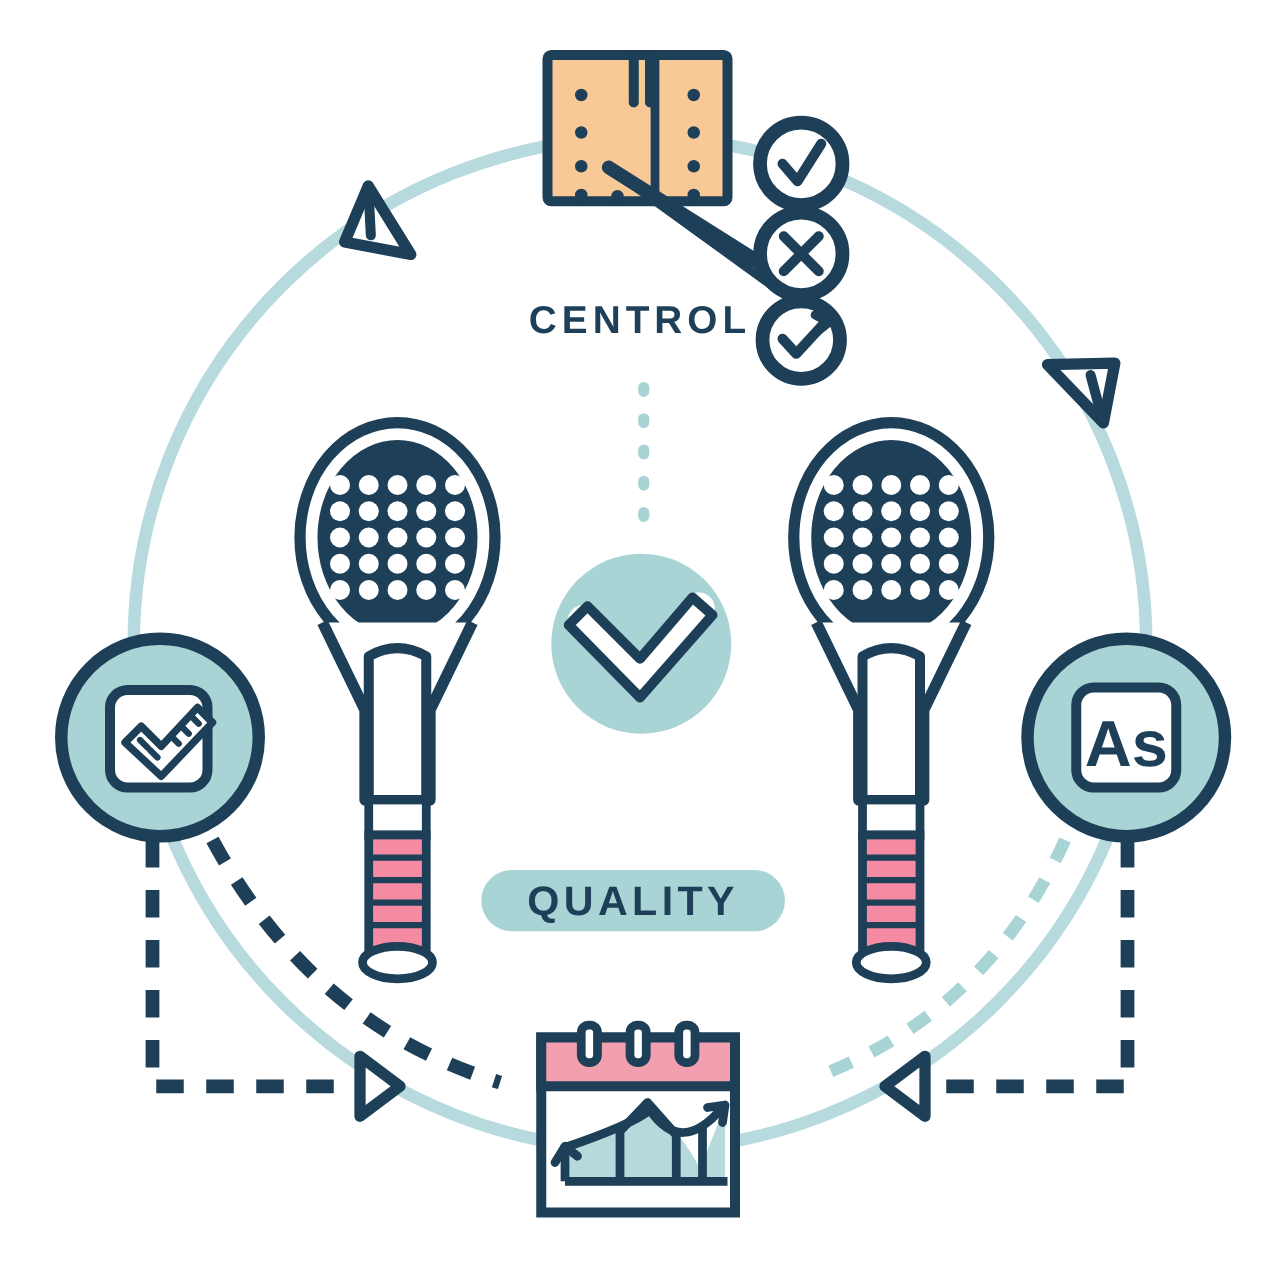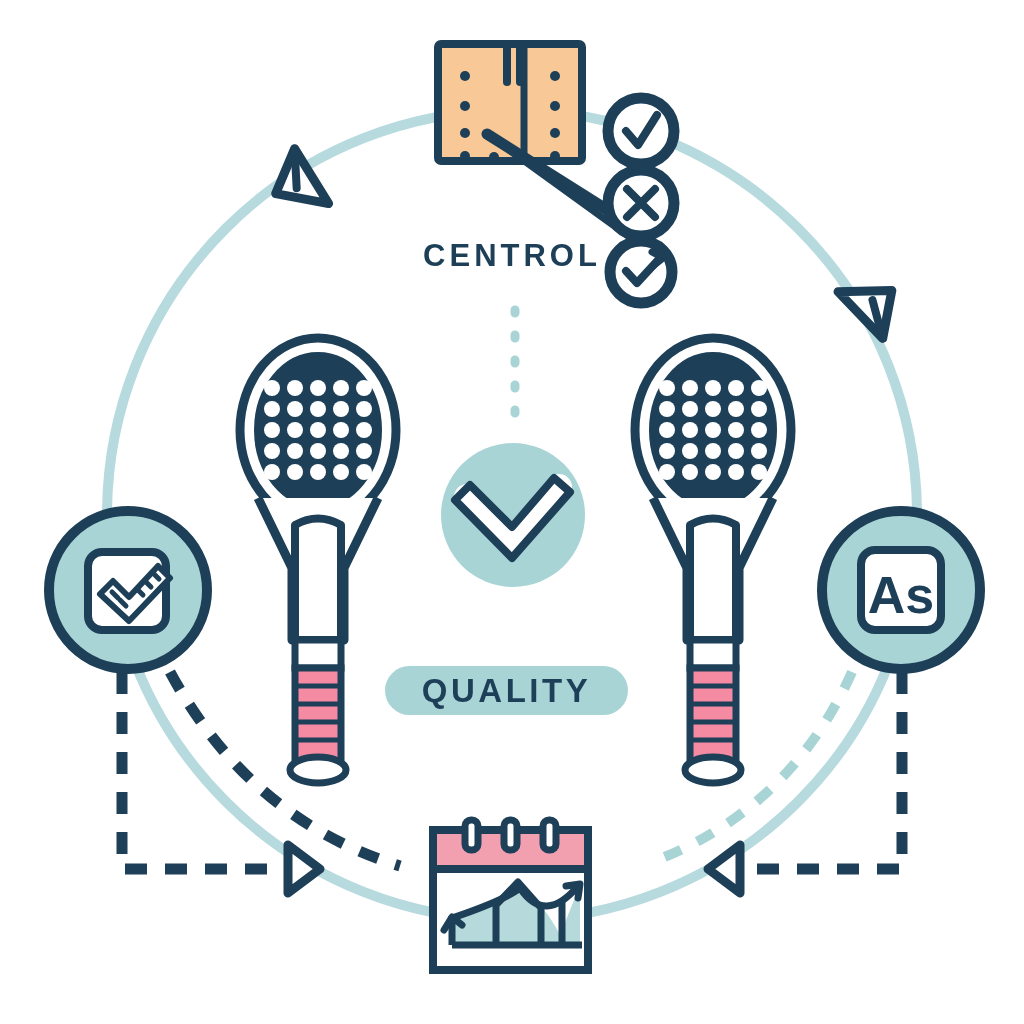--- a/index.html
+++ b/index.html
@@ -46,21 +46,21 @@
     justify-content: center;
     background: #a9d4d6;
     border-radius: 26px;
     color: #1d3f57;
     font-weight: bold;
     font-size: 33px;
     letter-spacing: 3.5px;
   }
   #pill-quality {
     left: 385px;
-    top: 666px;
+    top: 696px;
     width: 243px;
     height: 49px;
   }
   #pill-control {
     left: 385px;
     top: 721px;
     width: 253px;
     height: 50px;
   }
   .badge-text {

